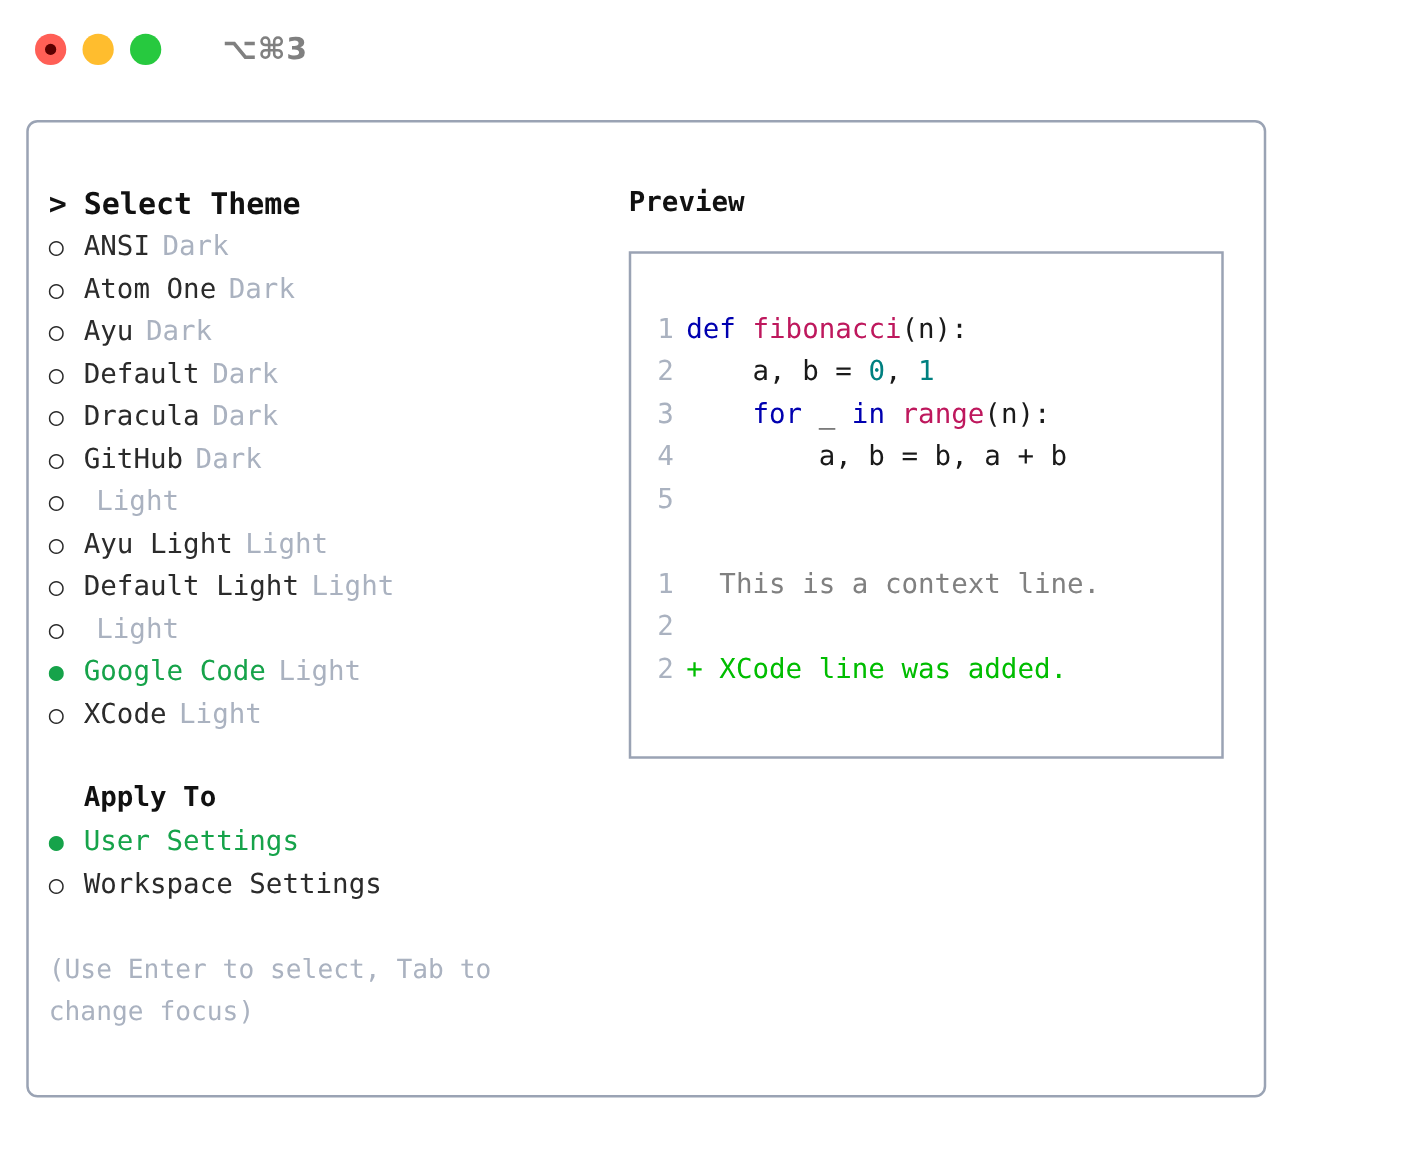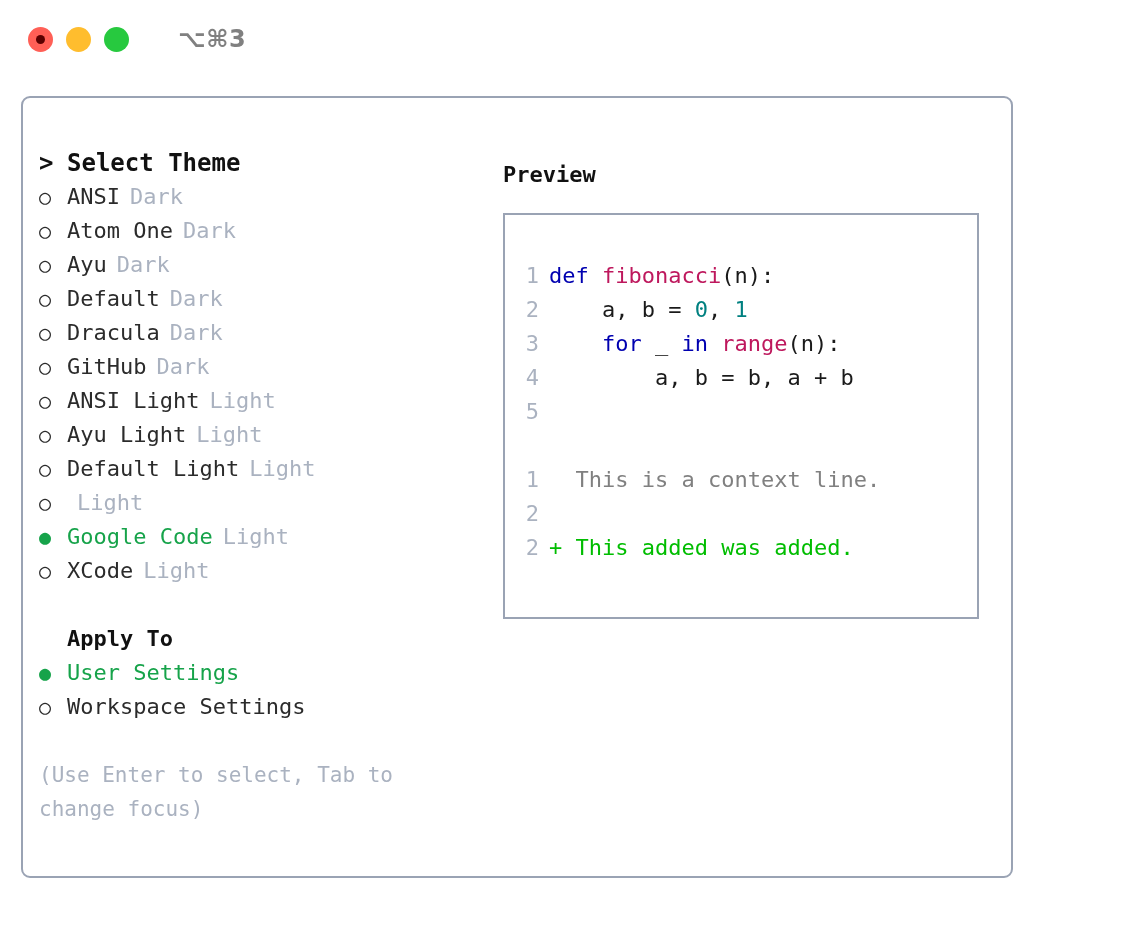--- a/index.html
+++ b/index.html
@@ -148,21 +148,21 @@
     line-height: 34px;
     color: #aab2c0;
     width: 400px;
     white-space: pre-wrap;
   }
 
   
   .right-col {
     position: absolute;
     left: 480px;
-    top: 60px;
+    top: 48px;
     width: 480px;
   }
   .preview-title {
     font-size: 22px;
     font-weight: 700;
     color: #111111;
     line-height: 34px;
     height: 34px;
   }
   .preview-box {
@@ -227,21 +227,21 @@
         <span>Select Theme</span>
       </div>
 
       <div id="theme-options">
           <div class="opt"><span class="bullet">○</span><span class="label">ANSI</span><span class="tag">Dark</span></div>
           <div class="opt"><span class="bullet">○</span><span class="label">Atom One</span><span class="tag">Dark</span></div>
           <div class="opt"><span class="bullet">○</span><span class="label">Ayu</span><span class="tag">Dark</span></div>
           <div class="opt"><span class="bullet">○</span><span class="label">Default</span><span class="tag">Dark</span></div>
           <div class="opt"><span class="bullet">○</span><span class="label">Dracula</span><span class="tag">Dark</span></div>
           <div class="opt"><span class="bullet">○</span><span class="label">GitHub</span><span class="tag">Dark</span></div>
-          <div class="opt"><span class="bullet">○</span><span class="label">ANSI Light</span><span class="tag">Light</span></div>
+          <div class="opt"><span class="bullet">○</span><span class="tag">Light</span></div>
           <div class="opt"><span class="bullet">○</span><span class="label">Ayu Light</span><span class="tag">Light</span></div>
           <div class="opt"><span class="bullet">○</span><span class="label">Default Light</span><span class="tag">Light</span></div>
           <div class="opt"><span class="bullet">○</span><span class="tag">Light</span></div>
           <div class="opt selected"><span class="bullet">●</span><span class="label">Google Code</span><span class="tag">Light</span></div>
           <div class="opt"><span class="bullet">○</span><span class="label">XCode</span><span class="tag">Light</span></div>
         </div>
 
       <div class="spacer-sm"></div>
 
       <div class="section-head">
@@ -264,19 +264,19 @@
             <div class="code-line"><span class="ln">1</span><span class="code-text"><span class="tok-kw">def </span><span class="tok-fn">fibonacci</span><span class="tok-plain">(n):</span></span></div>
             <div class="code-line"><span class="ln">2</span><span class="code-text"><span class="tok-plain">    a, b = </span><span class="tok-num">0</span><span class="tok-plain">, </span><span class="tok-num">1</span></span></div>
             <div class="code-line"><span class="ln">3</span><span class="code-text"><span class="tok-plain">    </span><span class="tok-kw">for</span><span class="tok-plain"> _ </span><span class="tok-kw">in</span><span class="tok-plain"> </span><span class="tok-fn">range</span><span class="tok-plain">(n):</span></span></div>
             <div class="code-line"><span class="ln">4</span><span class="code-text"><span class="tok-plain">        a, b = b, a + b</span></span></div>
             <div class="code-line"><span class="ln">5</span></div>
           </div>
         <div class="diff-gap"></div>
         <div id="diff-block">
             <div class="code-line"><span class="ln">1</span><span class="diff-ctx">  This is a context line.</span></div>
             <div class="code-line"><span class="ln">2</span></div>
-            <div class="code-line"><span class="ln">2</span><span class="diff-add">+ This added was added.</span></div>
+            <div class="code-line"><span class="ln">2</span><span class="diff-add">+ XCode line was added.</span></div>
           </div>
       </div>
     </div>
 
   </div>
 </div>
 
 </body></html>

